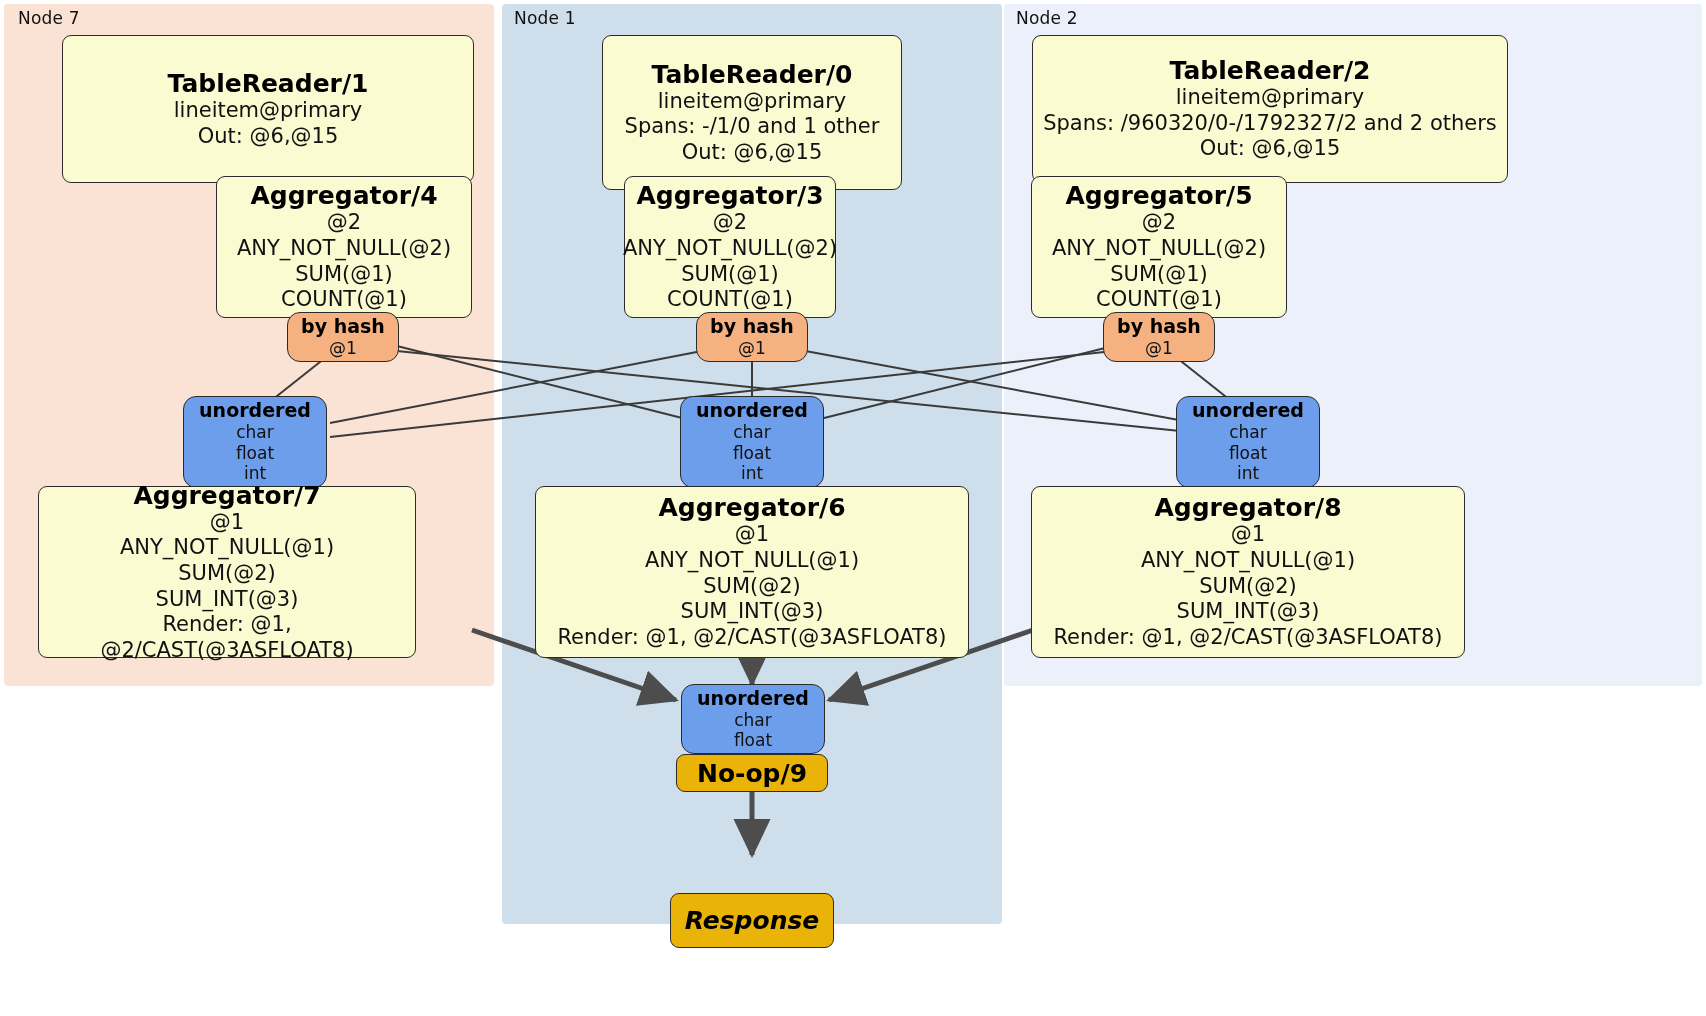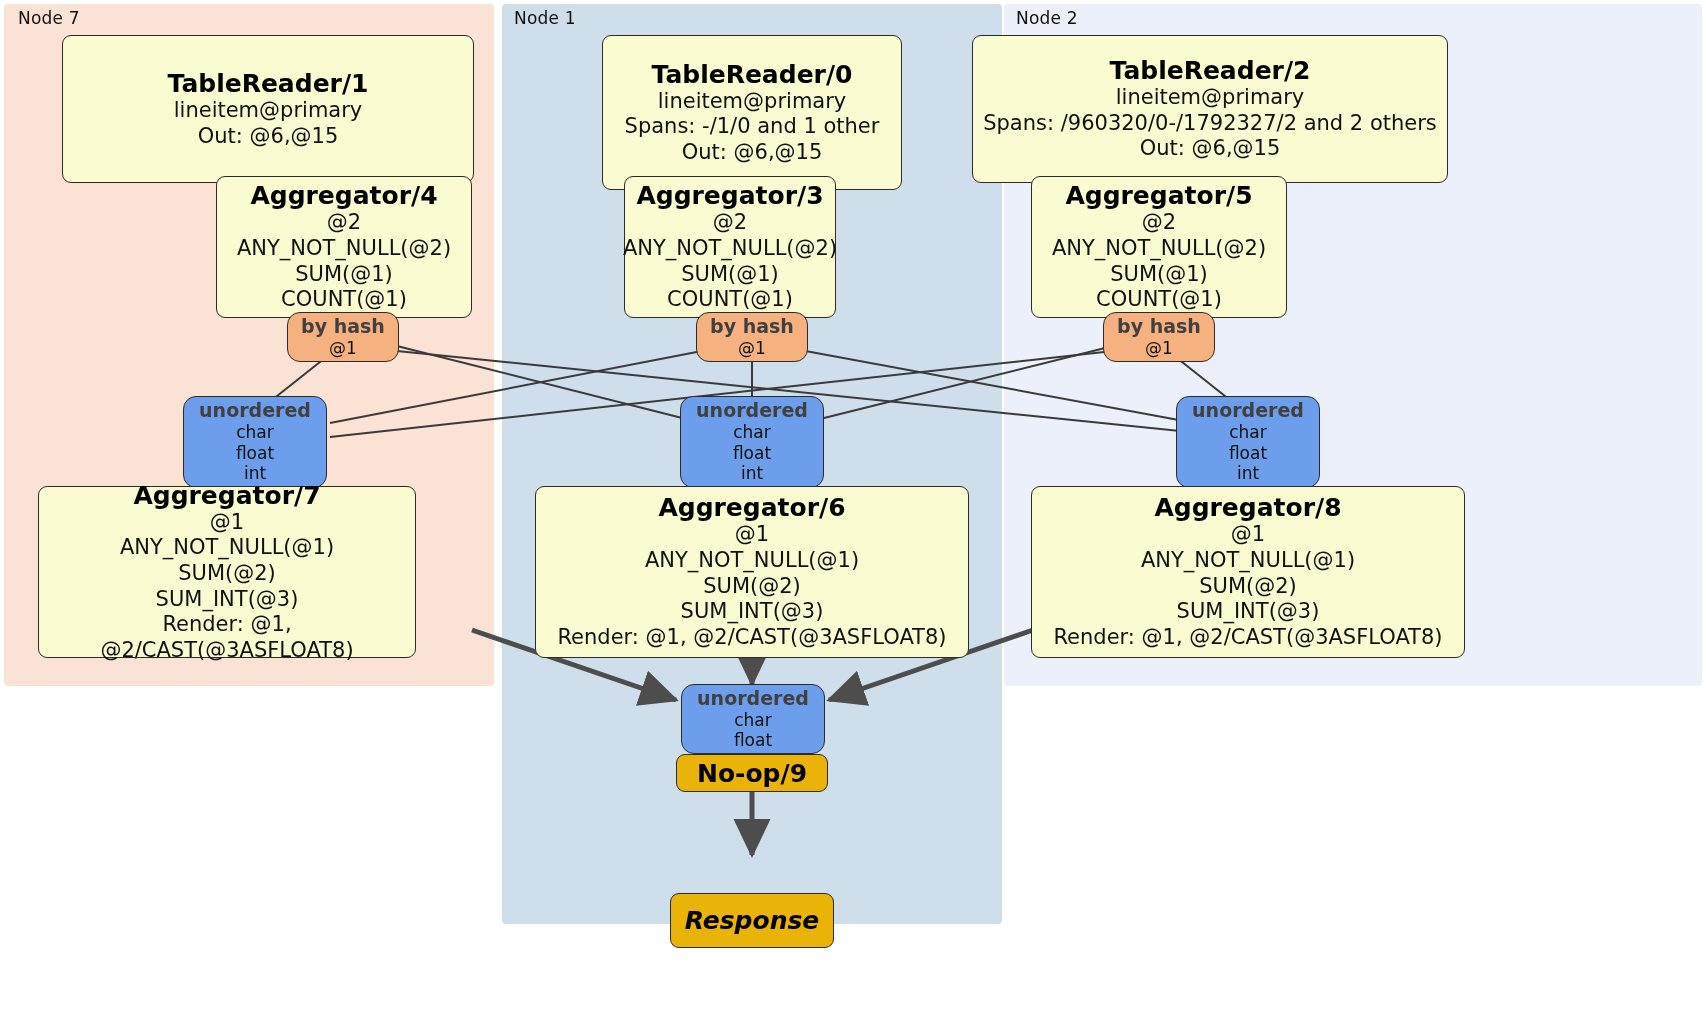--- a/index.html
+++ b/index.html
@@ -18,21 +18,21 @@
        background:#fbfbd2;border-radius:9px;text-align:center;
        display:flex;flex-direction:column;justify-content:center;align-items:center;}
   .box .t{font-weight:bold;font-size:25px;line-height:1.16;color:#000;}
   .box .l{font-size:21px;line-height:1.22;color:#111;}
 
   .router{position:absolute;box-sizing:border-box;border:1.6px solid #2b2b2b;
           border-radius:13px;text-align:center;
           display:flex;flex-direction:column;justify-content:center;align-items:center;}
   .router.hash{background:#f6b180;}
   .router.unord{background:#6d9eeb;justify-content:center;}
-  .router .t{font-weight:bold;font-size:19px;line-height:1.15;color:#404040;}
+  .router .t{font-weight:bold;font-size:19px;line-height:1.15;color:#000000;}
   .router .l{font-size:17px;line-height:1.2;color:#111;}
 
   .small{position:absolute;box-sizing:border-box;border:1.6px solid #2b2b2b;
          background:#eab308;border-radius:9px;
          display:flex;justify-content:center;align-items:center;}
   .small .t{font-weight:bold;font-size:25px;color:#000;}
 </style>
 </head>
 <body>
 
@@ -93,21 +93,21 @@
     <div class="l">Out: @6,@15</div>
   </div>
 
   <div class="box" style="left:602px;top:35px;width:300px;height:155px;">
     <div class="t">TableReader/0</div>
     <div class="l">lineitem@primary</div>
     <div class="l">Spans: -/1/0 and 1 other</div>
     <div class="l">Out: @6,@15</div>
   </div>
 
-  <div class="box" style="left:972px;top:35px;width:476px;height:148px;">
+  <div class="box" style="left:1032px;top:35px;width:476px;height:148px;">
     <div class="t">TableReader/2</div>
     <div class="l">lineitem@primary</div>
     <div class="l">Spans: /960320/0-/1792327/2 and 2 others</div>
     <div class="l">Out: @6,@15</div>
   </div>
 
   <div class="box" style="left:216px;top:176px;width:256px;height:142px;">
     <div class="t">Aggregator/4</div>
     <div class="l">@2</div>
     <div class="l">ANY_NOT_NULL(@2)</div>

